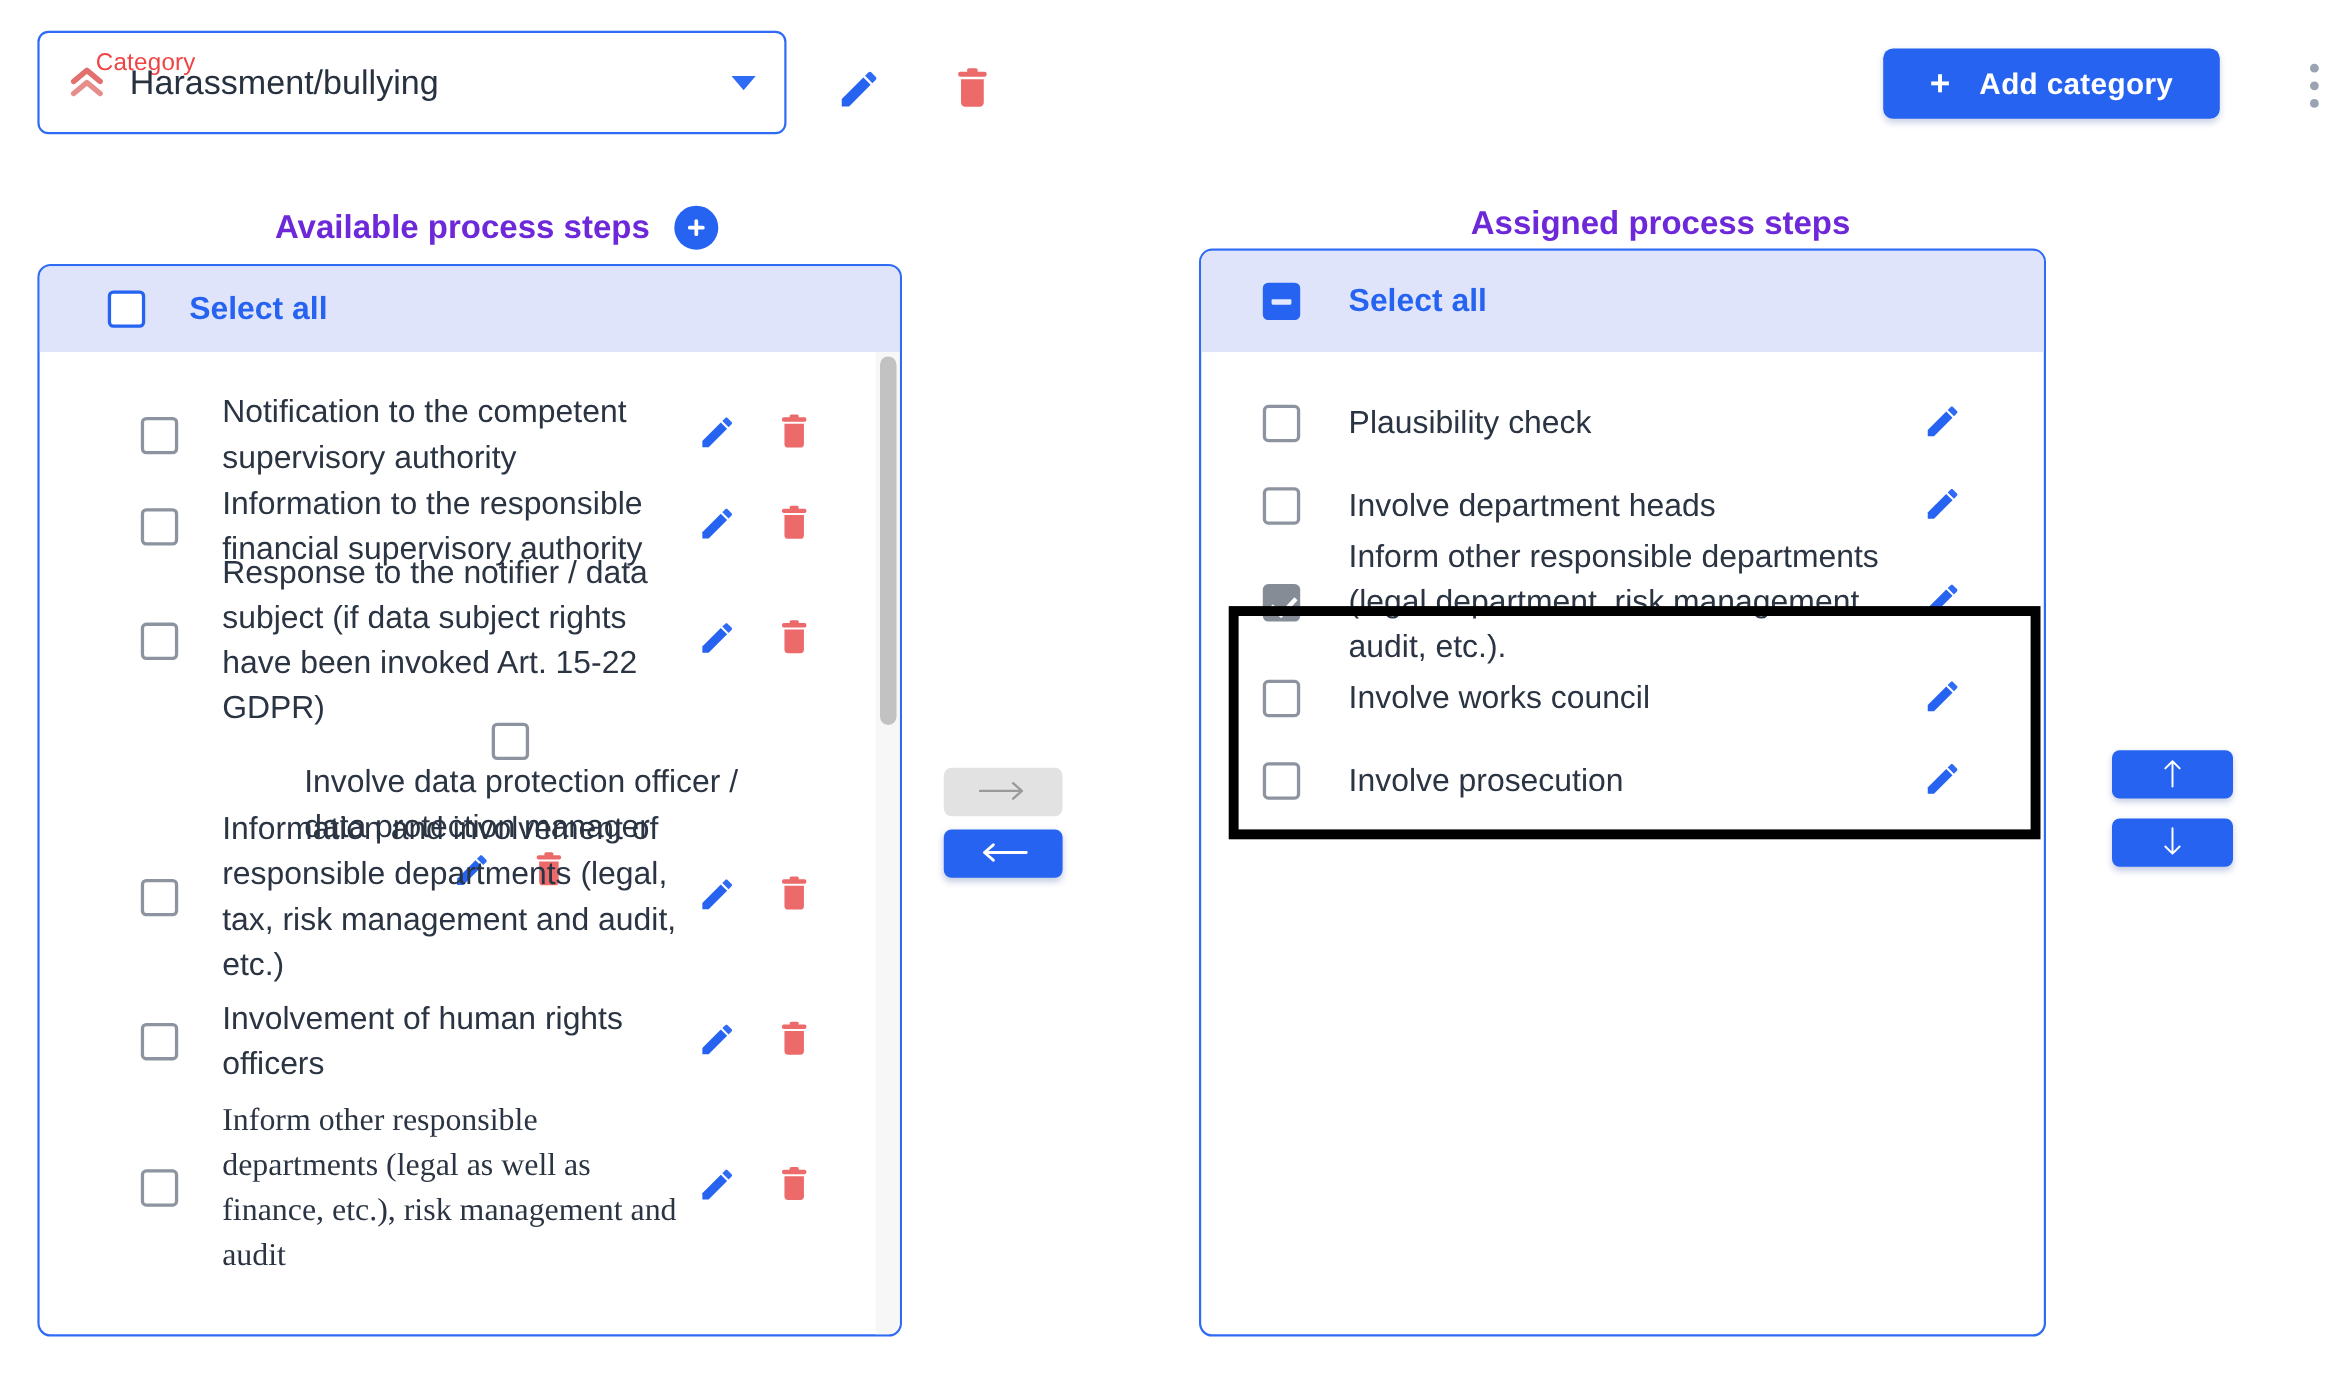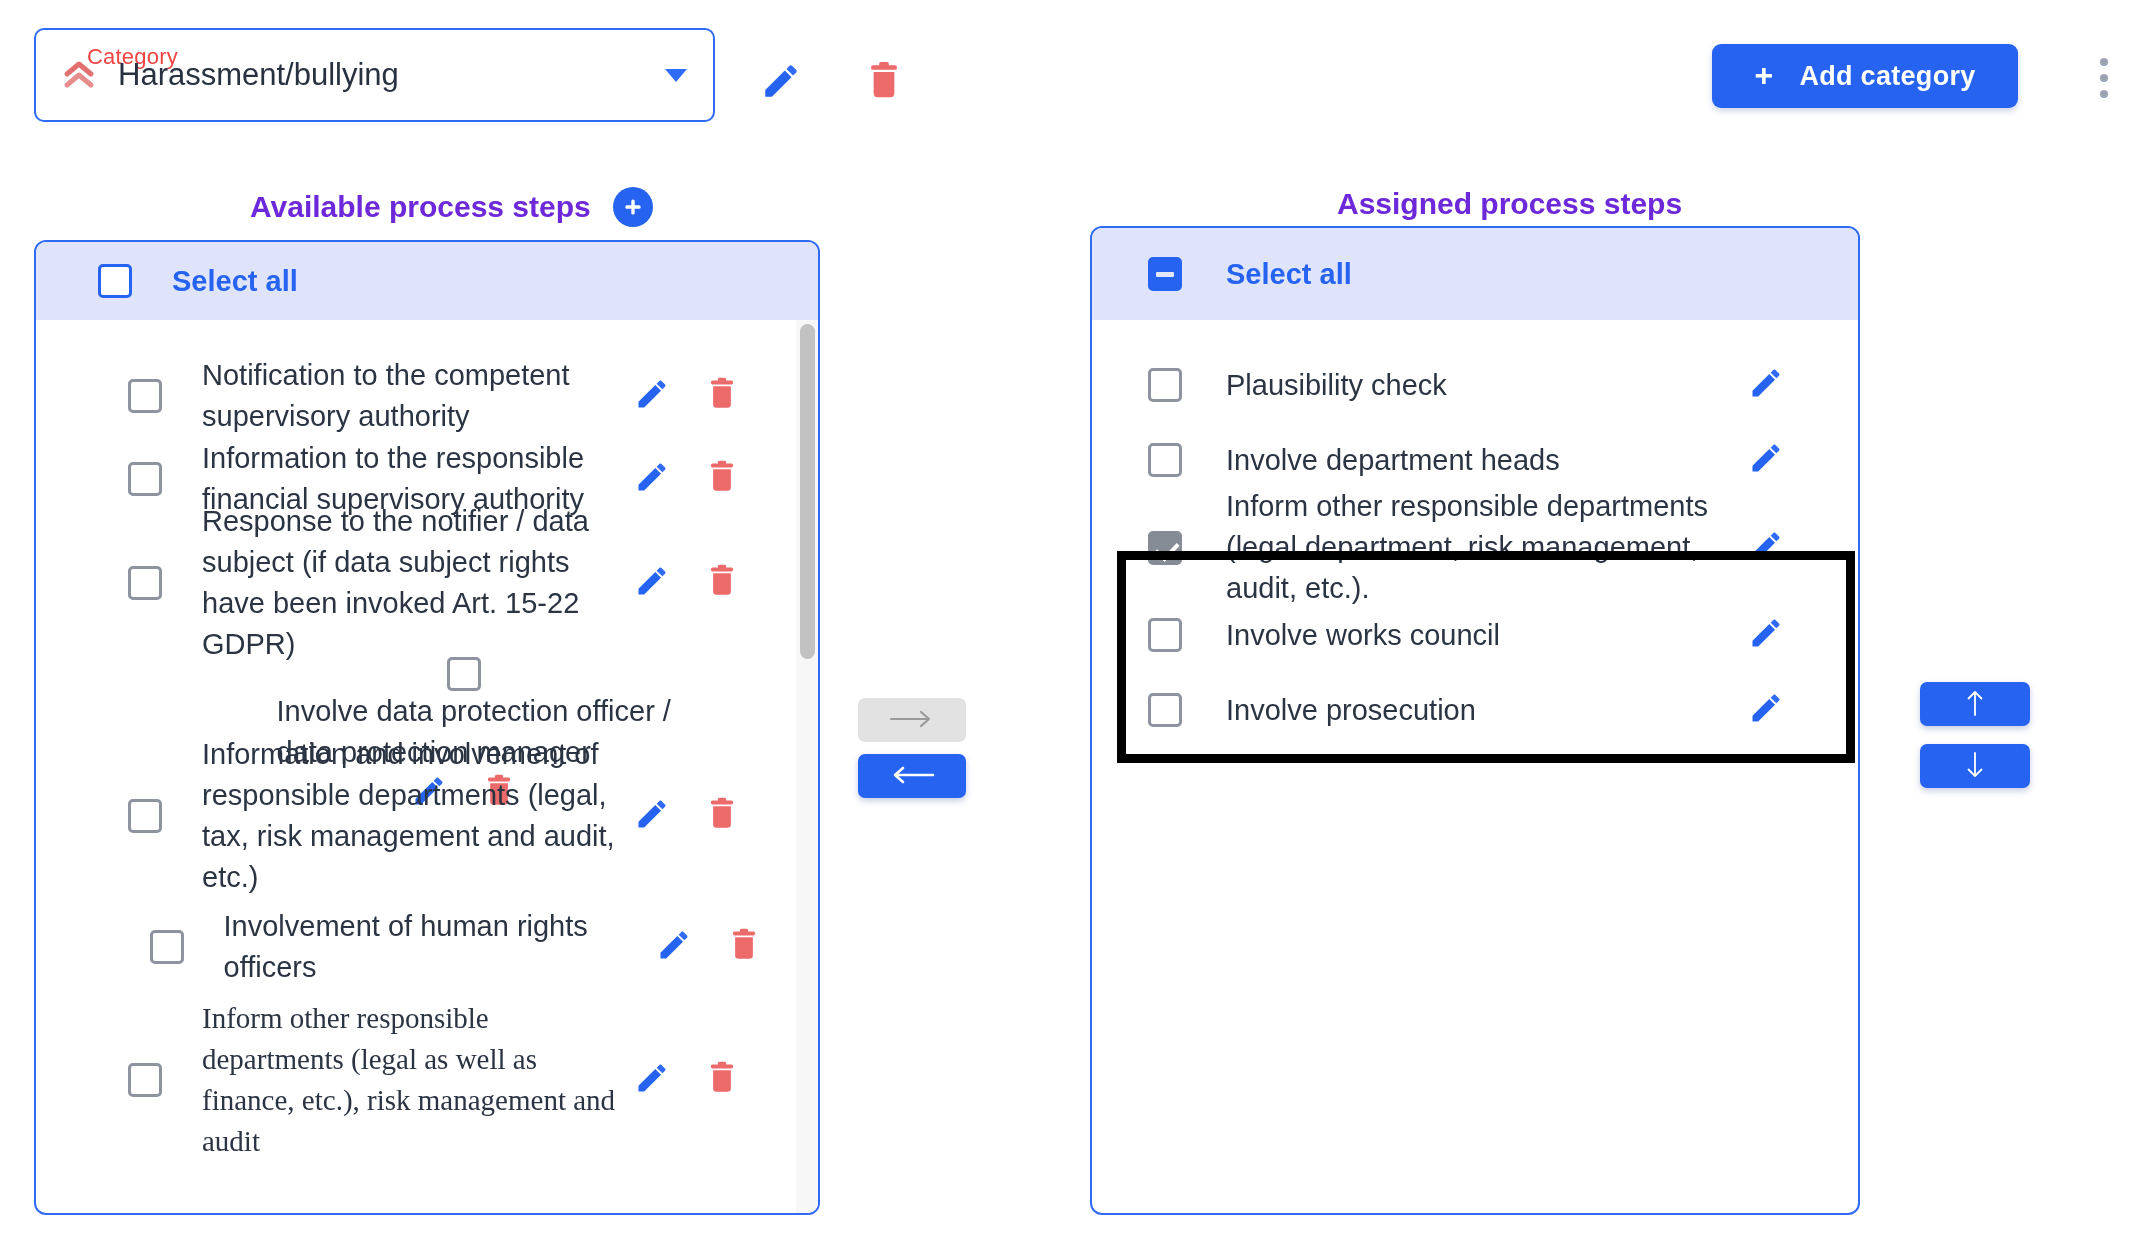--- a/index.html
+++ b/index.html
@@ -331,21 +331,21 @@
               <svg width="34" height="36" viewBox="0 0 24 26">
                   <rect x="4" y="3.2" width="16" height="2.9" rx="1.2" fill="#ec6a6a"></rect>
                   <rect x="9" y="1.3" width="6" height="2.6" rx="1.1" fill="#ec6a6a"></rect>
                   <path d="M5.6 7.4h12.8v13.2a2.4 2.4 0 0 1-2.4 2.4H8a2.4 2.4 0 0 1-2.4-2.4V7.4z" fill="#ec6a6a"></path>
                 </svg>
             </span>
           </span>
         </span>
       </div>
 
-      <div class="row" style="position:absolute;left:0;top:597px;width:764px;height:60px;justify-content:center;">
+      <div class="row" style="position:absolute;left:0;top:597px;width:764px;height:60px;">
         <span class="cb empty-grey"></span>
         <span class="row-label">Involvement of human rights officers</span>
         <span class="row-actions">
           <span class="act">
             <span>
               <svg width="36" height="36" viewBox="0 0 24 24">
                   <path d="M3 17.2V21h3.8L18 9.8 14.2 6 3 17.2z" fill="#2563f0"></path>
                   <path d="M20.7 7.1c.4-.4.4-1 0-1.4l-2.4-2.4c-.4-.4-1-.4-1.4 0l-1.8 1.8L18.9 8.9l1.8-1.8z" fill="#2f6bf5"></path>
                 </svg>
             </span>

